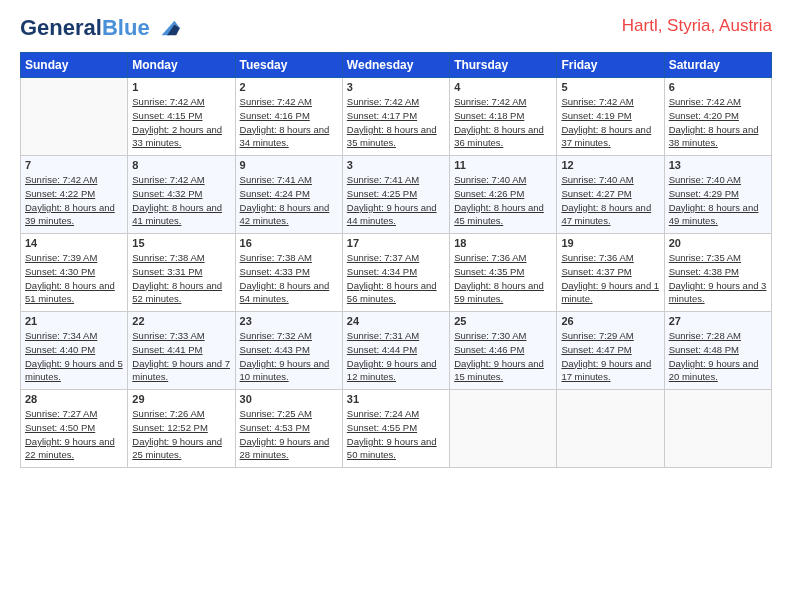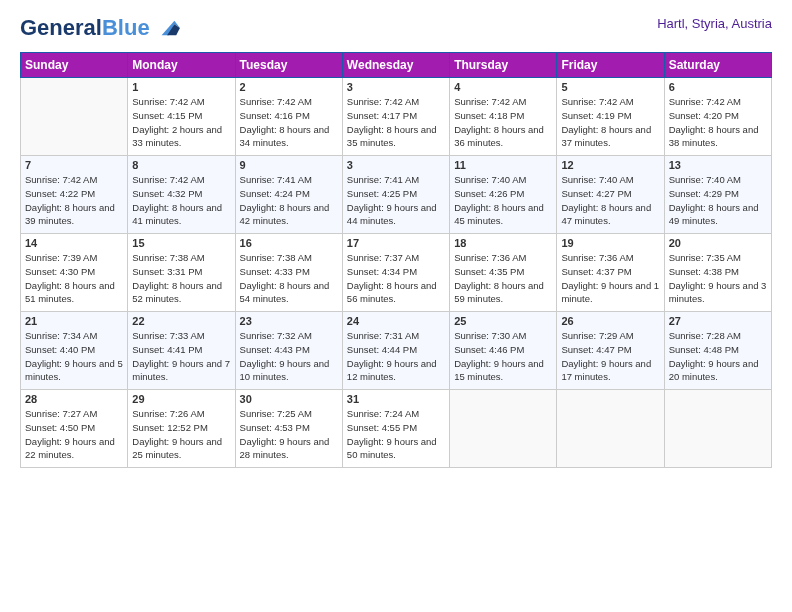--- a/index.html
+++ b/index.html
@@ -40,30 +40,30 @@
     }
     .title-block {
       text-align: right;
     }
     .month-title {
       font-size: 32px;
       font-weight: bold;
       color: #222;
     }
     .location {
-      font-size: 13px;
-      color: #4c1d95;
+      font-size: 17px;
+      color: #ef4444;
     }
     table {
       width: 100%;
       border-collapse: collapse;
       table-layout: fixed;
     }
     thead tr th {
-      background: #a21caf;
+      background: #1d4ed8;
       color: #fff;
       font-size: 12px;
       font-weight: bold;
       padding: 5px 4px;
       text-align: left;
       border: 1px solid #1a5aaa;
     }
     tbody tr td {
       border: 1px solid #ccc;
       vertical-align: top;
@@ -79,20 +79,21 @@
       background: #ffffff;
     }
     .day-number {
       font-weight: bold;
       font-size: 11px;
       margin-bottom: 2px;
       display: block;
     }
     .cell-content {
       line-height: 1.45;
+      text-decoration: underline;
     }
     .empty-cell {
       background: #f9f9f9 !important;
     }
   </style>
 </head>
 <body>
 
 <div class="container">
   <div class="header">

